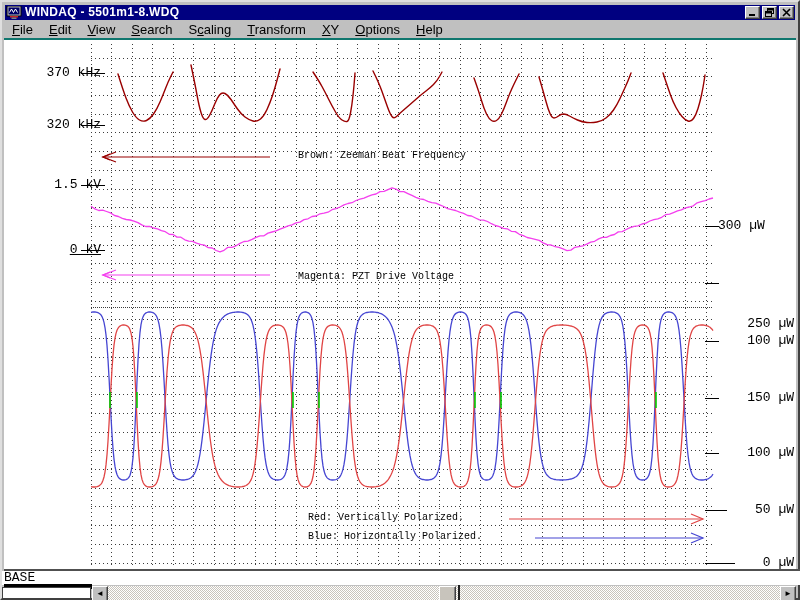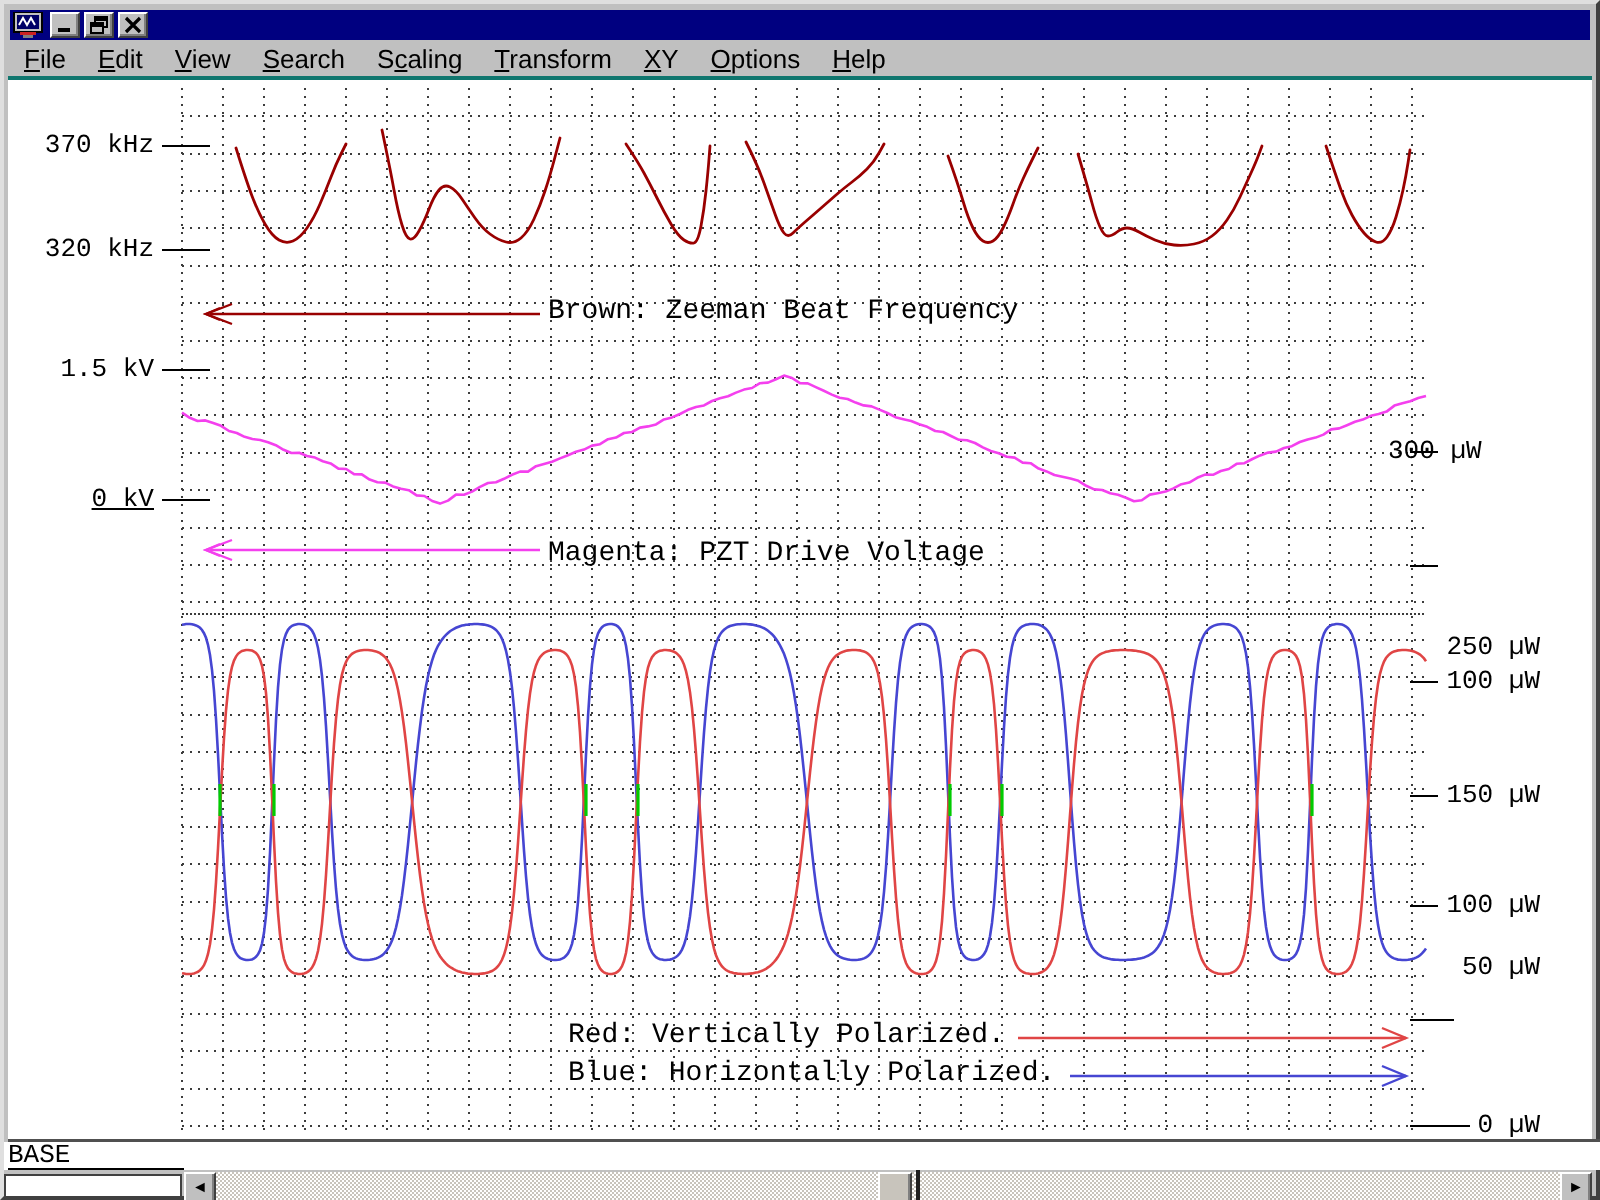--- a/index.html
+++ b/index.html
@@ -20,28 +20,28 @@
   
   .menubar{position:absolute;left:2px;top:19px;right:2px;height:17px;background:#c0c0c0;
            font-size:13px;line-height:17px;color:#000;border-bottom:7px solid #0f766e;
            box-shadow:0 1px 0 #ffffff;white-space:nowrap;}
   .mi{display:inline-block;padding:0 8px;}
   .mi .u{text-decoration:underline;}
   
   .client{position:absolute;left:2px;right:2px;top:38px;height:530px;background:#ffffff;}
   #plot-svg{position:absolute;left:0;top:0;width:800px;height:600px;pointer-events:none;}
   .axlabel,.anno{position:absolute;font-family:"Liberation Mono","DejaVu Sans Mono",monospace;
-                 color:#000;white-space:pre;height:14px;line-height:14px;}
+                 color:#000;white-space:pre;height:14px;line-height:14px;padding-left:24px;}
   .axlabel{font-size:13px;}
-  .anno{font-size:14px;letter-spacing:0;}
+  .anno{font-size:10px;letter-spacing:0;}
   .axlabel.left{left:0;width:75px;text-align:right;}
   
   .status-row{position:absolute;left:0;top:569px;width:800px;height:14px;background:#fff;
               font-family:"Liberation Mono","DejaVu Sans Mono",monospace;font-size:13px;line-height:14px;}
-  .base{position:absolute;left:2px;top:0;width:88px;border-bottom:1px solid #000000;height:13px;}
+  .base{position:absolute;left:2px;top:0;width:88px;border-bottom:5px solid #000000;height:13px;}
   .sfields{position:absolute;left:95px;top:0;white-space:pre;}
   .marker-box{position:absolute;left:0px;top:585px;width:89px;height:12px;background:#fff;
               border:1px solid #404040;box-sizing:border-box;}
   
   .hscroll{position:absolute;left:90px;right:2px;top:584px;height:16px;}
   .sbtn{position:absolute;top:0;width:16px;height:16px;background:#c0c0c0;border:1px solid;
         border-color:#ffffff #404040 #404040 #ffffff;box-shadow:inset -1px -1px 0 #808080;
         box-sizing:border-box;font-size:8px;line-height:14px;text-align:center;color:#000;padding:0;}
   .sbtn.left{left:0;}
   .sbtn.right{right:0;}
@@ -58,20 +58,21 @@
 <div class="window">
 
   <div class="titlebar">
     <svg class="app-icon" viewBox="0 0 16 13">
       <rect x="1" y="0" width="14" height="10" fill="#c0c0c0" stroke="#000" stroke-width="1"></rect>
       <rect x="2.5" y="1.5" width="11" height="7" fill="#000066"></rect>
       <polyline points="3.5,6.5 5.5,3 7.5,6.5 9.5,3 11.5,6.5" fill="none" stroke="#fff" stroke-width="1"></polyline>
       <rect x="4" y="10" width="8" height="1.5" fill="#cc2222"></rect>
       <rect x="5.5" y="11.5" width="5" height="1.5" fill="#808080"></rect>
     </svg>
+    <span class="title-text">WINDAQ - 5501m1-8.WDQ</span>
     <span class="win-buttons">
       <button class="wbtn">
         <svg width="9" height="9" viewBox="0 0 9 9">
             <rect x="1" y="6" width="6" height="2" fill="#000"></rect>
           </svg>
       </button>
       <button class="wbtn">
         <svg width="9" height="9" viewBox="0 0 9 9">
           <rect x="2.5" y="0.5" width="6" height="5" fill="none" stroke="#000"></rect>
           <rect x="2.5" y="0.5" width="6" height="2" fill="#000"></rect>
@@ -206,21 +207,21 @@
   <div id="labels">
       <div class="axlabel left" style="top: 64px;">370 kHz</div>
       <div class="axlabel left" style="top: 116px;">320 kHz</div>
       <div class="axlabel left" style="top: 176px;">1.5 kV</div>
       <div class="axlabel left" style="top: 241px; text-decoration: underline;">0 kV</div>
       <div class="axlabel" style="left: 692px; top: 217px;">300 µW</div>
       <div class="axlabel" style="left: 721.2px; top: 274px; margin-top: 41px;">250 µW</div>
       <div class="axlabel" style="left: 721.2px; top: 332px;">100 µW</div>
       <div class="axlabel" style="left: 721.2px; top: 389px;">150 µW</div>
       <div class="axlabel" style="left: 721.2px; top: 444px;">100 µW</div>
-      <div class="axlabel" style="left: 729px; top: 475px;">50 µW</div>
+      <div class="axlabel" style="left: 729px; top: 501px;">50 µW</div>
       <div class="axlabel" style="left: 736.8px; top: 554px;">0 µW</div>
       <div class="anno" style="left: 272px; top: 147px;">Brown: Zeeman Beat Frequency</div>
       <div class="anno" style="left: 272px; top: 268px;">Magenta: PZT Drive Voltage</div>
       <div class="anno" style="left: 282px; top: 509px;">Red: Vertically Polarized.</div>
       <div class="anno" style="left: 282px; top: 528px;">Blue: Horizontally Polarized.</div>
     </div>
 
   <div class="status-row">
     <div class="base">BASE</div>
   </div>

